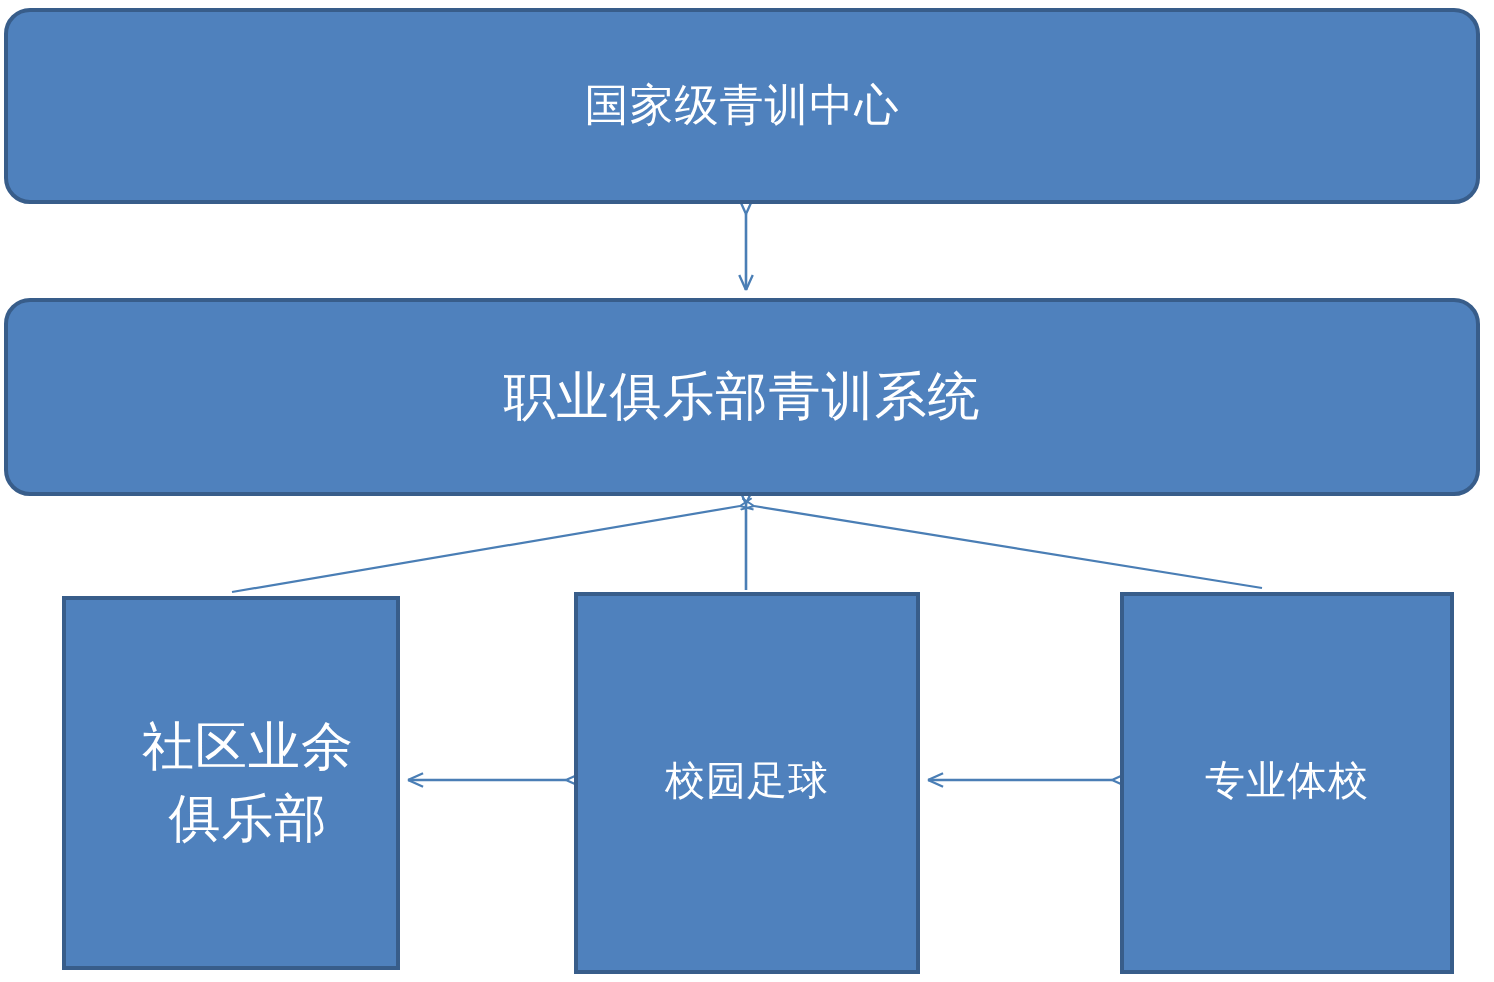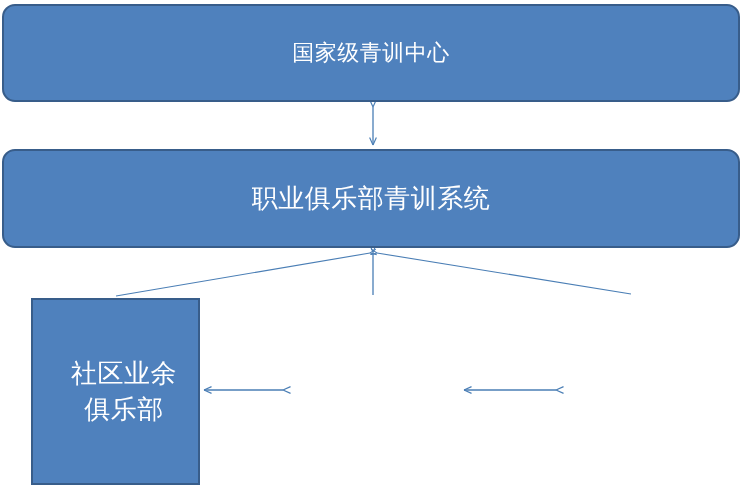--- a/index.html
+++ b/index.html
@@ -135,15 +135,21 @@
 
   <div class="node node-rounded" id="node-proclub">
     <span class="node-label">职业俱乐部青训系统</span>
   </div>
 
   <div class="node node-rect" id="node-community">
     <span class="node-label">社区业余
 俱乐部</span>
   </div>
 
+  <div class="node node-rect" id="node-campus">
+    <span class="node-label">校园足球</span>
+  </div>
 
+  <div class="node node-rect" id="node-sportschool">
+    <span class="node-label">专业体校</span>
+  </div>
 
 </div>
 
 </body></html>

